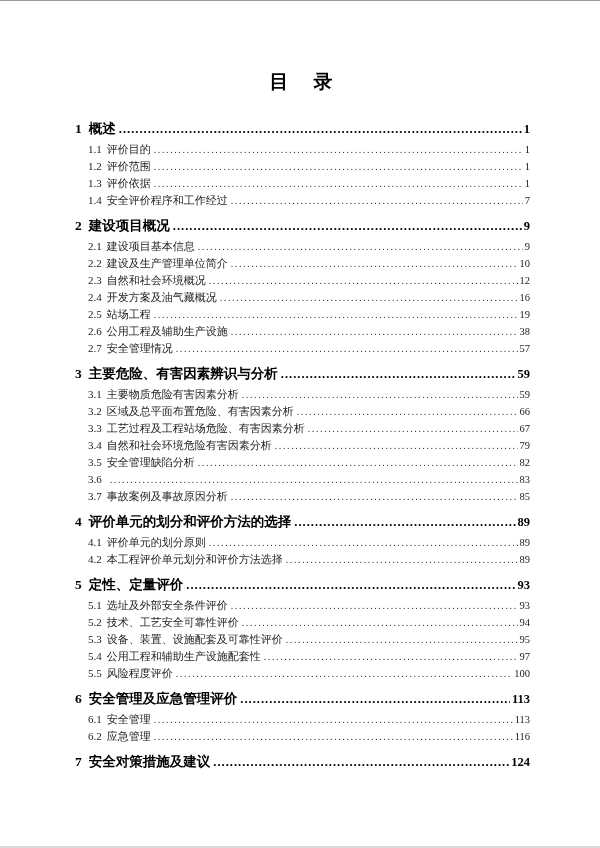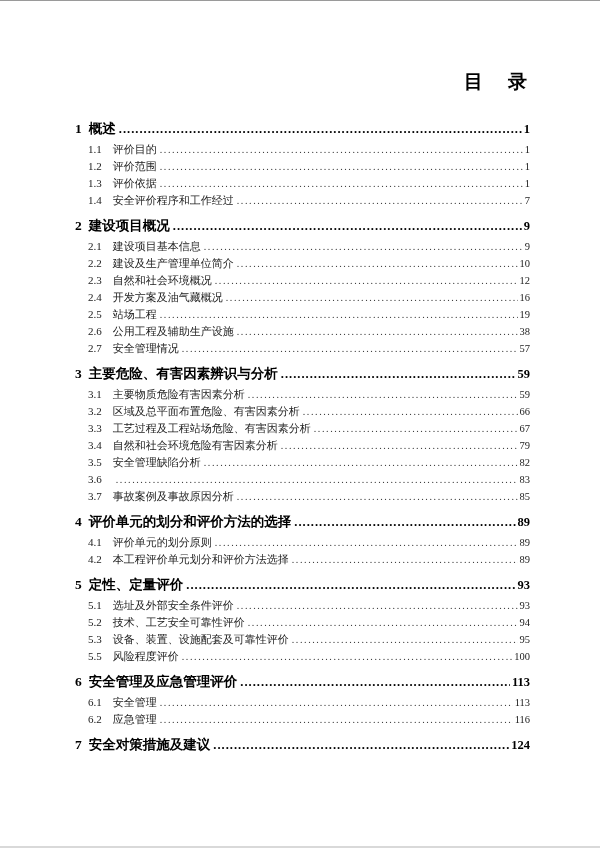--- a/index.html
+++ b/index.html
@@ -18,21 +18,21 @@
   }
   .edge-bottom {
     position: absolute; bottom: 0; left: 0; right: 0;
     height: 2px; background: #d9d9d9;
   }
   .page {
     padding: 70px 70px 0 75px;
   }
   .title {
     margin: 0;
-    text-align: right;
+    text-align: center;
     font-size: 19px;
     line-height: 24px;
     font-weight: bold;
     letter-spacing: 3px;
     color: #000;
   }
   .toc {
     padding-top: 18px;
   }
   .row {
@@ -61,21 +61,21 @@
   }
   .row.chapter .num { margin-right: 7px; }
   .row.chapter .dots::after { letter-spacing: 1px; font-size: 12.5px; }
   .row.chapter .pageno { font-size: 12.5px; }
   .row.sub {
     font-size: 11px;
     line-height: 16px;
     padding-left: 13px;
     color: #222;
   }
-  .row.sub .num { margin-right: 11px; }
+  .row.sub .num { margin-right: 5px; }
   .row.sub .dots::after { letter-spacing: 1.6px; font-size: 10px; color: #333; }
   .row.sub .pageno { font-size: 10.5px; }
 </style>
 </head>
 <body>
 
 <div class="edge-top"></div>
 
 <div class="page">
   <h1 class="title">目　录</h1>
@@ -242,20 +242,26 @@
     <span class="dots"></span>
     <span class="pageno">94</span>
   </div>
       <div class="row sub">
     <span class="num">5.3</span>
     <span class="label">设备、装置、设施配套及可靠性评价</span>
     <span class="dots"></span>
     <span class="pageno">95</span>
   </div>
       <div class="row sub">
+    <span class="num">5.4</span>
+    <span class="label">公用工程和辅助生产设施配套性</span>
+    <span class="dots"></span>
+    <span class="pageno">97</span>
+  </div>
+      <div class="row sub">
     <span class="num">5.5</span>
     <span class="label">风险程度评价</span>
     <span class="dots"></span>
     <span class="pageno">100</span>
   </div>
       <div class="row chapter">
     <span class="num">6</span>
     <span class="label">安全管理及应急管理评价</span>
     <span class="dots"></span>
     <span class="pageno">113</span>

